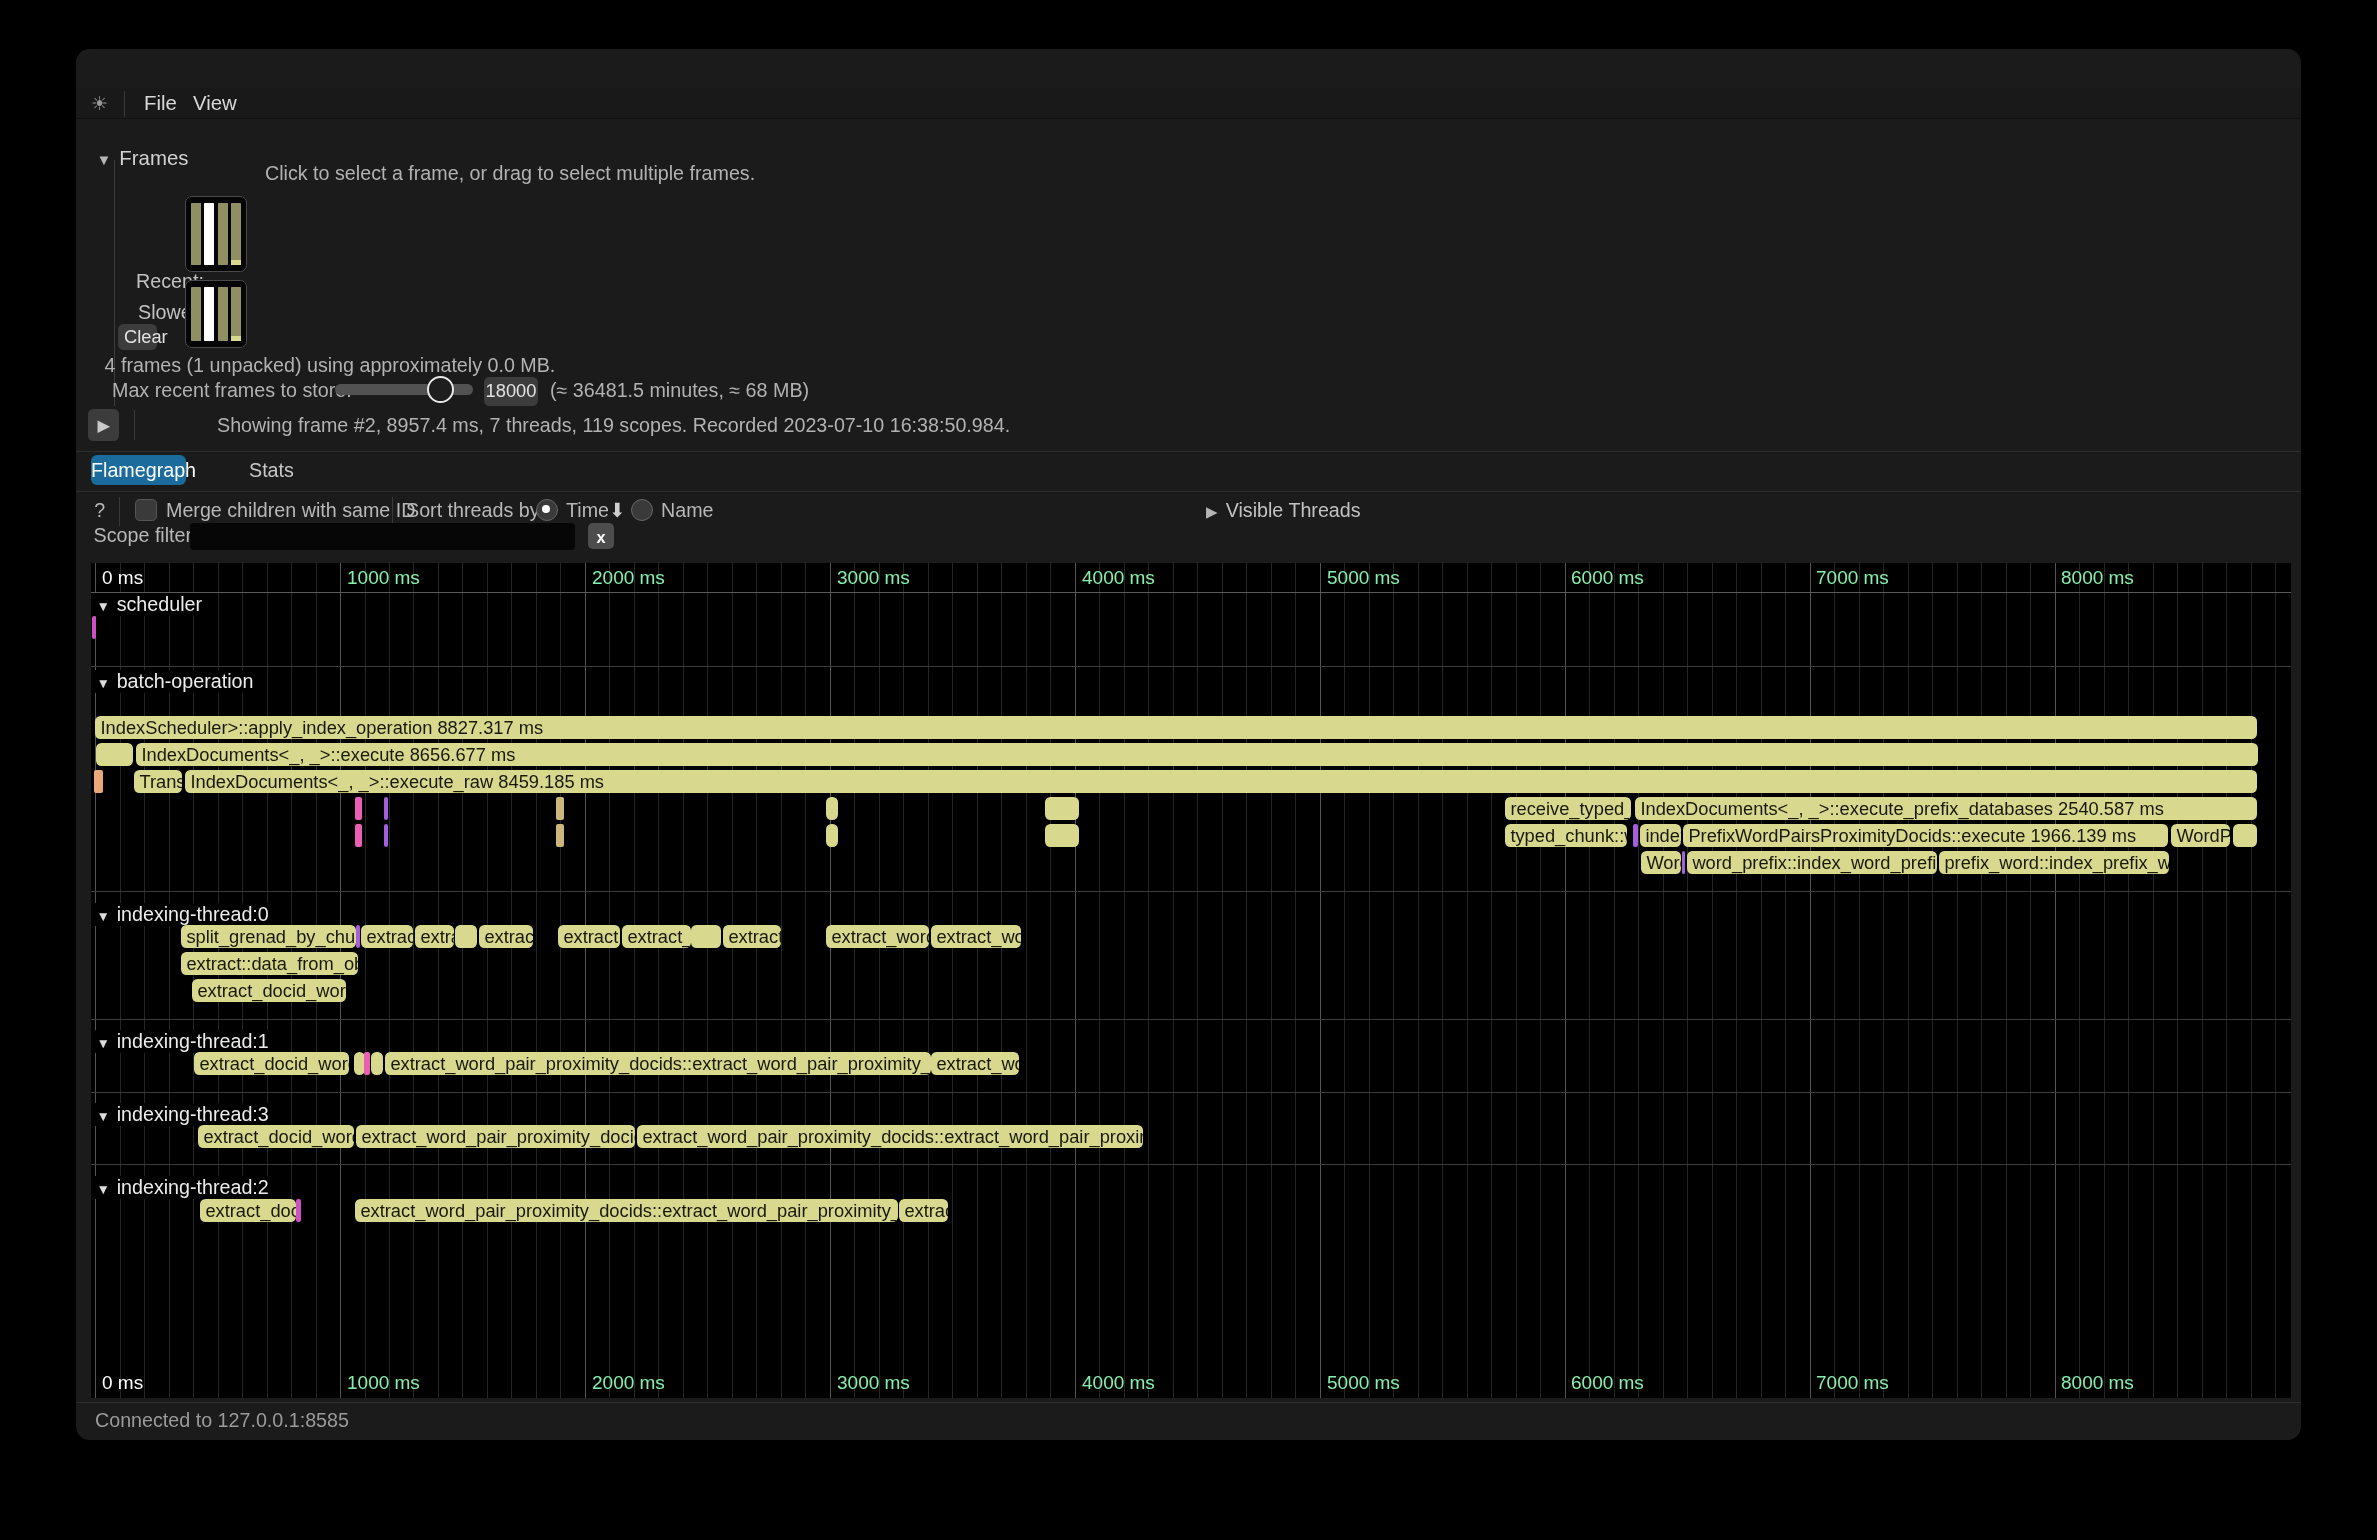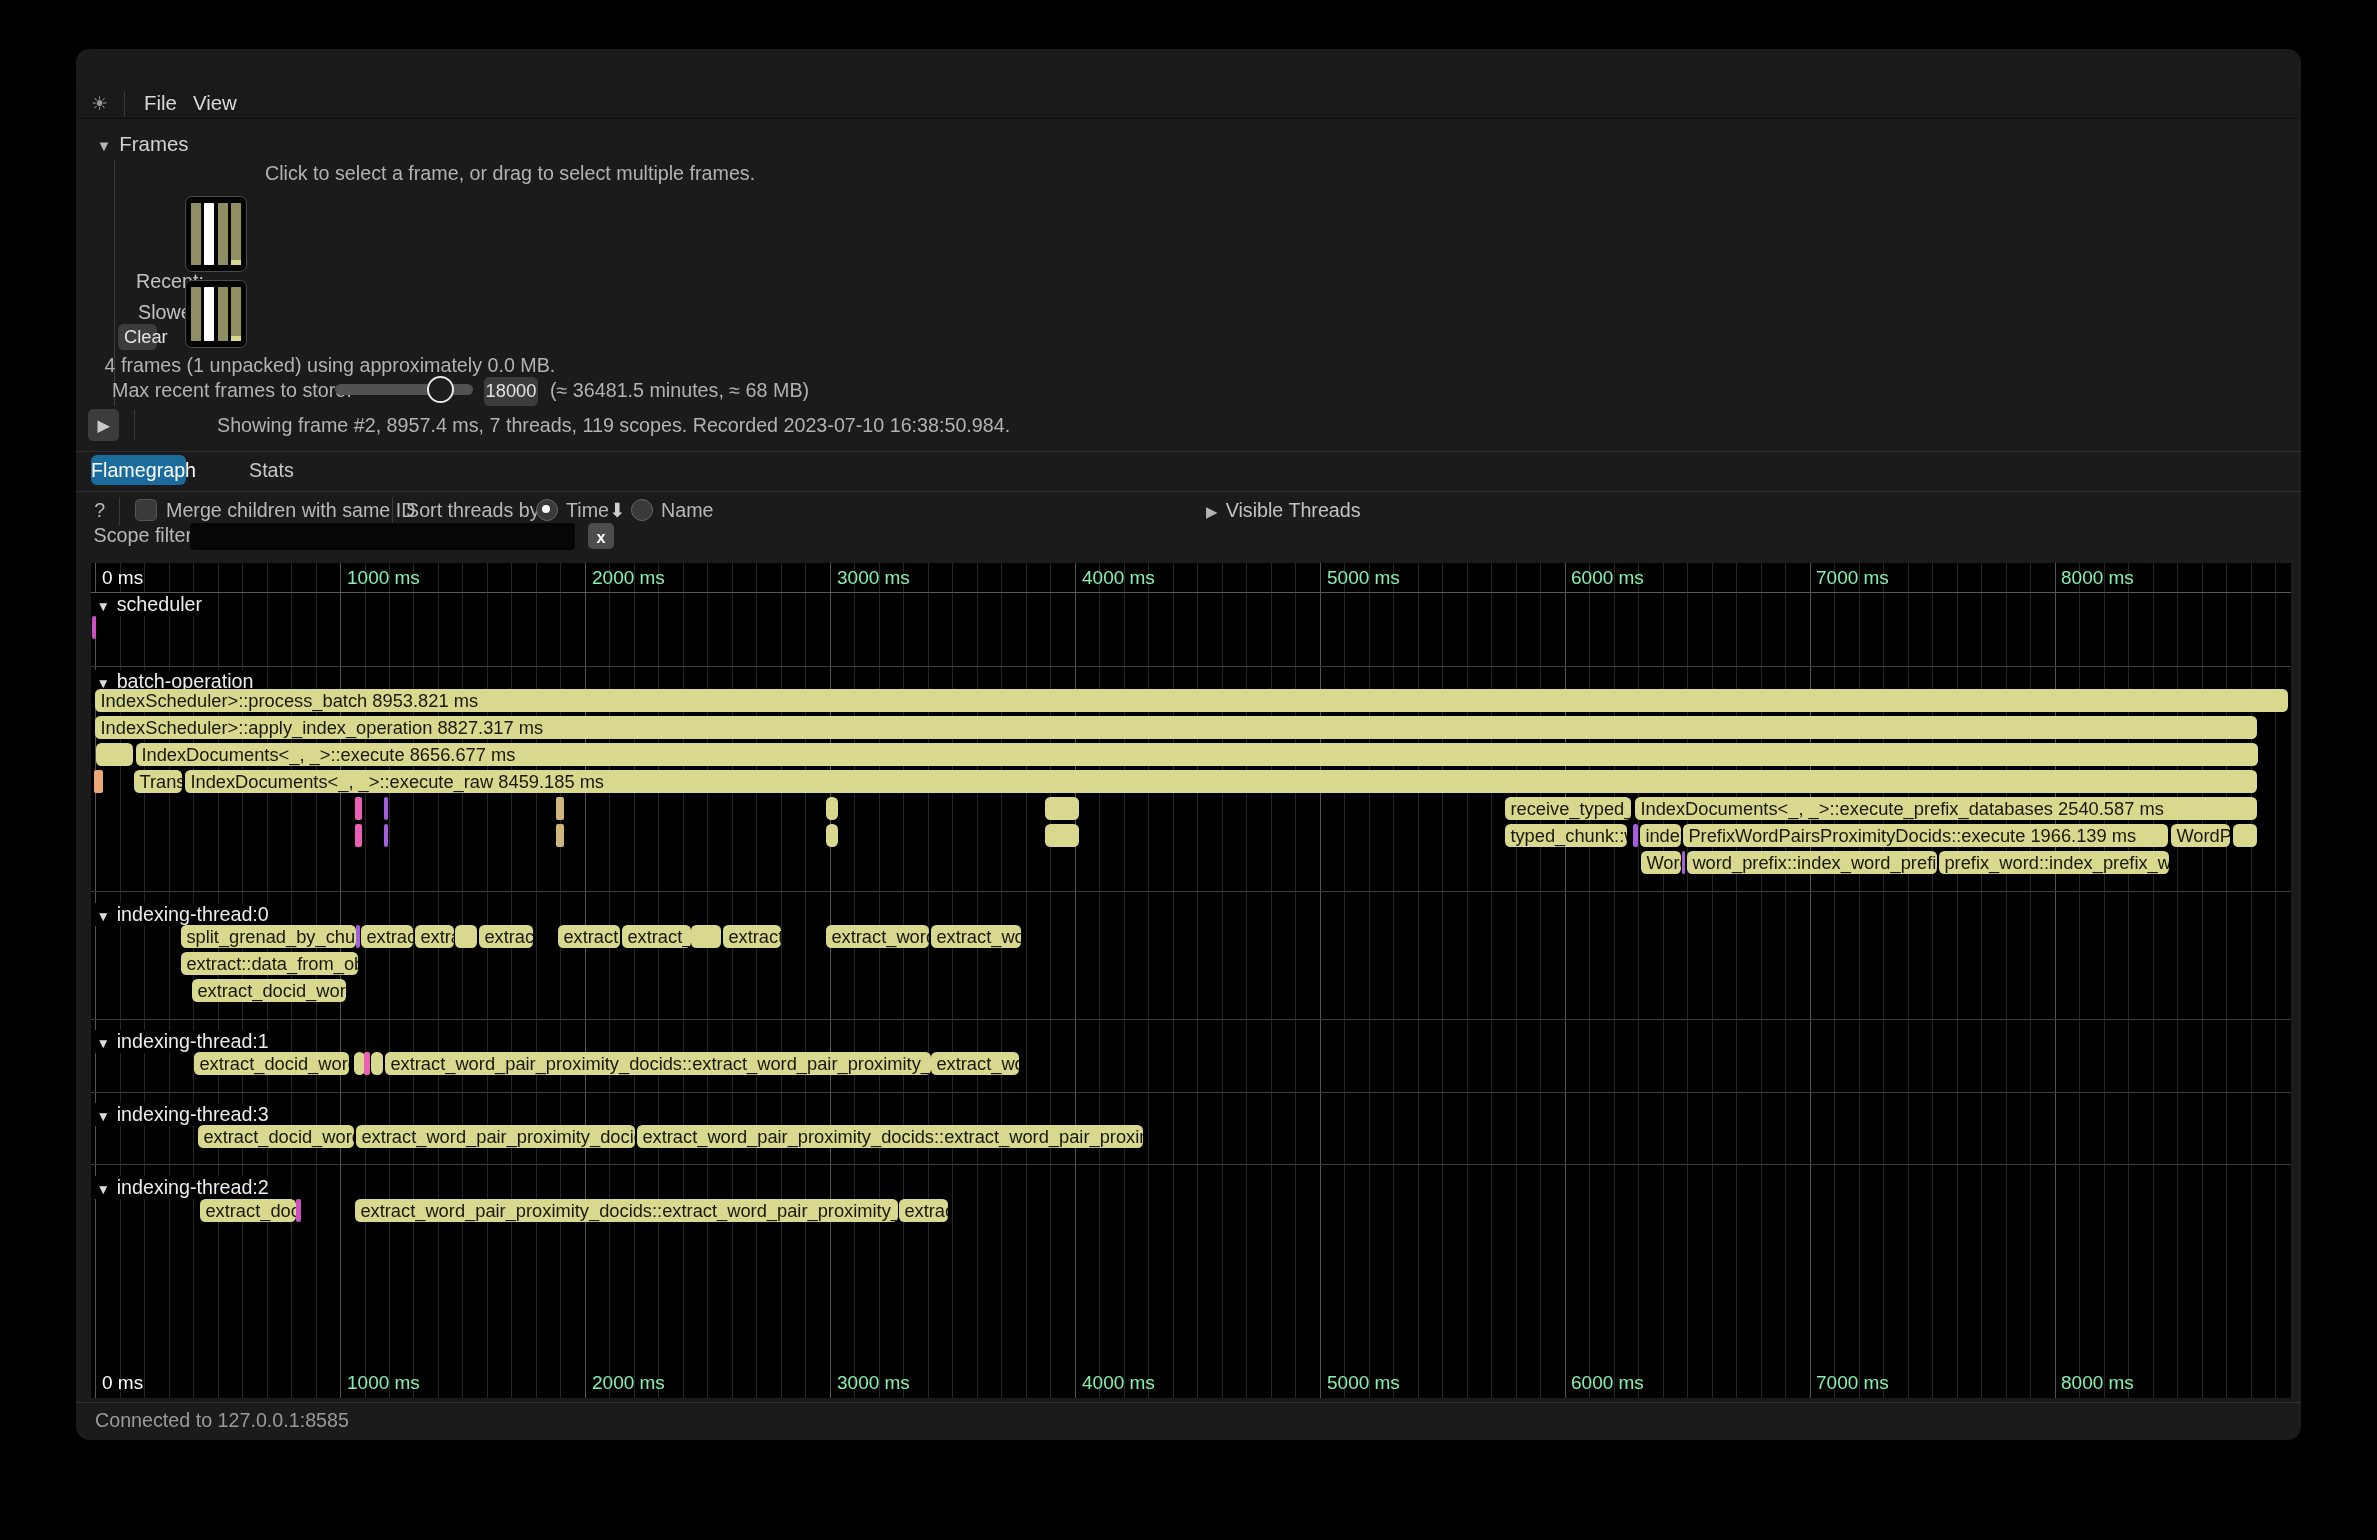--- a/index.html
+++ b/index.html
@@ -17,21 +17,21 @@
   .title{position:absolute;left:0;top:0;width:100%;height:39px;line-height:39px;text-align:center;
          color:#222;font-size:19.7px;font-weight:bold;}
   
   .menubar{position:absolute;left:0;top:39px;width:100%;height:31px;background:#191919;border-bottom:1.4px solid #111;}
   .theme-toggle{position:absolute;left:15px;top:0;height:31px;line-height:31px;font-size:19px;color:#9a9a9a;}
   .menubar .vline{position:absolute;left:48px;top:2.7px;height:26px;width:1.4px;background:#3a3a3a;}
   .menu-item{position:absolute;top:0;height:31px;line-height:31px;font-size:20.4px;color:#d8d8d8;}
   .menu-file{left:68px;} .menu-view{left:117px;}
   
   .tri{font-size:15px;color:#b5b5b5;margin-right:8.1px;}
-  .frames-header{position:absolute;left:20.4px;top:84px;font-size:20.4px;color:#d2d2d2;}
+  .frames-header{position:absolute;left:20.4px;top:98px;font-size:20.4px;color:#d2d2d2;}
   .indent-guide{position:absolute;left:38px;top:111px;width:1.4px;height:246px;background:#3d3d3d;}
   .frames-hint{position:absolute;left:189px;top:113px;font-size:19.7px;color:#b2b2b2;}
   .recent-label{position:absolute;left:60px;top:221px;font-size:19.7px;color:#c2c2c2;}
   .slowest-label{position:absolute;left:62px;top:252px;font-size:19.7px;color:#c2c2c2;}
   .thumb{position:absolute;left:109px;background:#050505;border:1.4px solid #4a4a4a;border-radius:6.8px;
          display:flex;align-items:stretch;justify-content:center;gap:3.4px;padding:6.1px 4.7px;}
   .thumb-recent{top:147px;width:62px;height:76px;}
   .thumb-slowest{top:231px;width:62px;height:68px;}
   .stripe{position:relative;width:11px;border-radius:0.7px;}
   .stripe .cap{position:absolute;left:0;bottom:0;width:100%;height:4.7px;}
@@ -279,21 +279,20 @@
         <div class="axis-label" style="left: 1970px; top: 809px;">8000 ms</div>
         <div class="axis-rule" style="top: 28.5px;"></div>
         <div class="divider" style="top: 103px;"></div>
         <div class="divider" style="top: 328px;"></div>
         <div class="divider" style="top: 456px;"></div>
         <div class="divider" style="top: 529px;"></div>
         <div class="divider" style="top: 601px;"></div>
         <div class="thread-header" style="left: 0px; top: 30px;"><span class="tri">▼</span>scheduler</div>
         <div class="bar sliver" style="left: 1.4px; top: 53px; width: 3.4px; background: rgb(207, 79, 198);"></div>
         <div class="thread-header" style="left: 0px; top: 107px;"><span class="tri">▼</span>batch-operation</div>
-        <div class="bar" style="left: 4.1px; top: 126px; width: 2193px; background: rgb(216, 217, 143);">IndexScheduler&gt;::process_batch 8953.821 ms</div>
         <div class="bar" style="left: 4.1px; top: 153px; width: 2162px; background: rgb(216, 217, 143);">IndexScheduler&gt;::apply_index_operation 8827.317 ms</div>
         <div class="bar" style="left: 5.4px; top: 180px; width: 37px; background: rgb(216, 217, 143);"></div>
         <div class="bar" style="left: 45px; top: 180px; width: 2122px; background: rgb(216, 217, 143);">IndexDocuments&lt;_, _&gt;::execute 8656.677 ms</div>
         <div class="bar sliver" style="left: 3.4px; top: 207px; width: 8.8px; background: rgb(234, 168, 120);"></div>
         <div class="bar" style="left: 43px; top: 207px; width: 48px; background: rgb(216, 217, 143);">Trans</div>
         <div class="bar" style="left: 94px; top: 207px; width: 2072px; background: rgb(216, 217, 143);">IndexDocuments&lt;_, _&gt;::execute_raw 8459.185 ms</div>
         <div class="bar sliver" style="left: 264px; top: 234px; width: 6.8px; background: rgb(234, 95, 180);"></div>
         <div class="bar sliver" style="left: 293px; top: 234px; width: 4.1px; background: rgb(164, 94, 222);"></div>
         <div class="bar sliver" style="left: 465px; top: 234px; width: 7.5px; background: rgb(205, 182, 124);"></div>
         <div class="bar" style="left: 735px; top: 234px; width: 11.5px; background: rgb(216, 217, 143);"></div>

